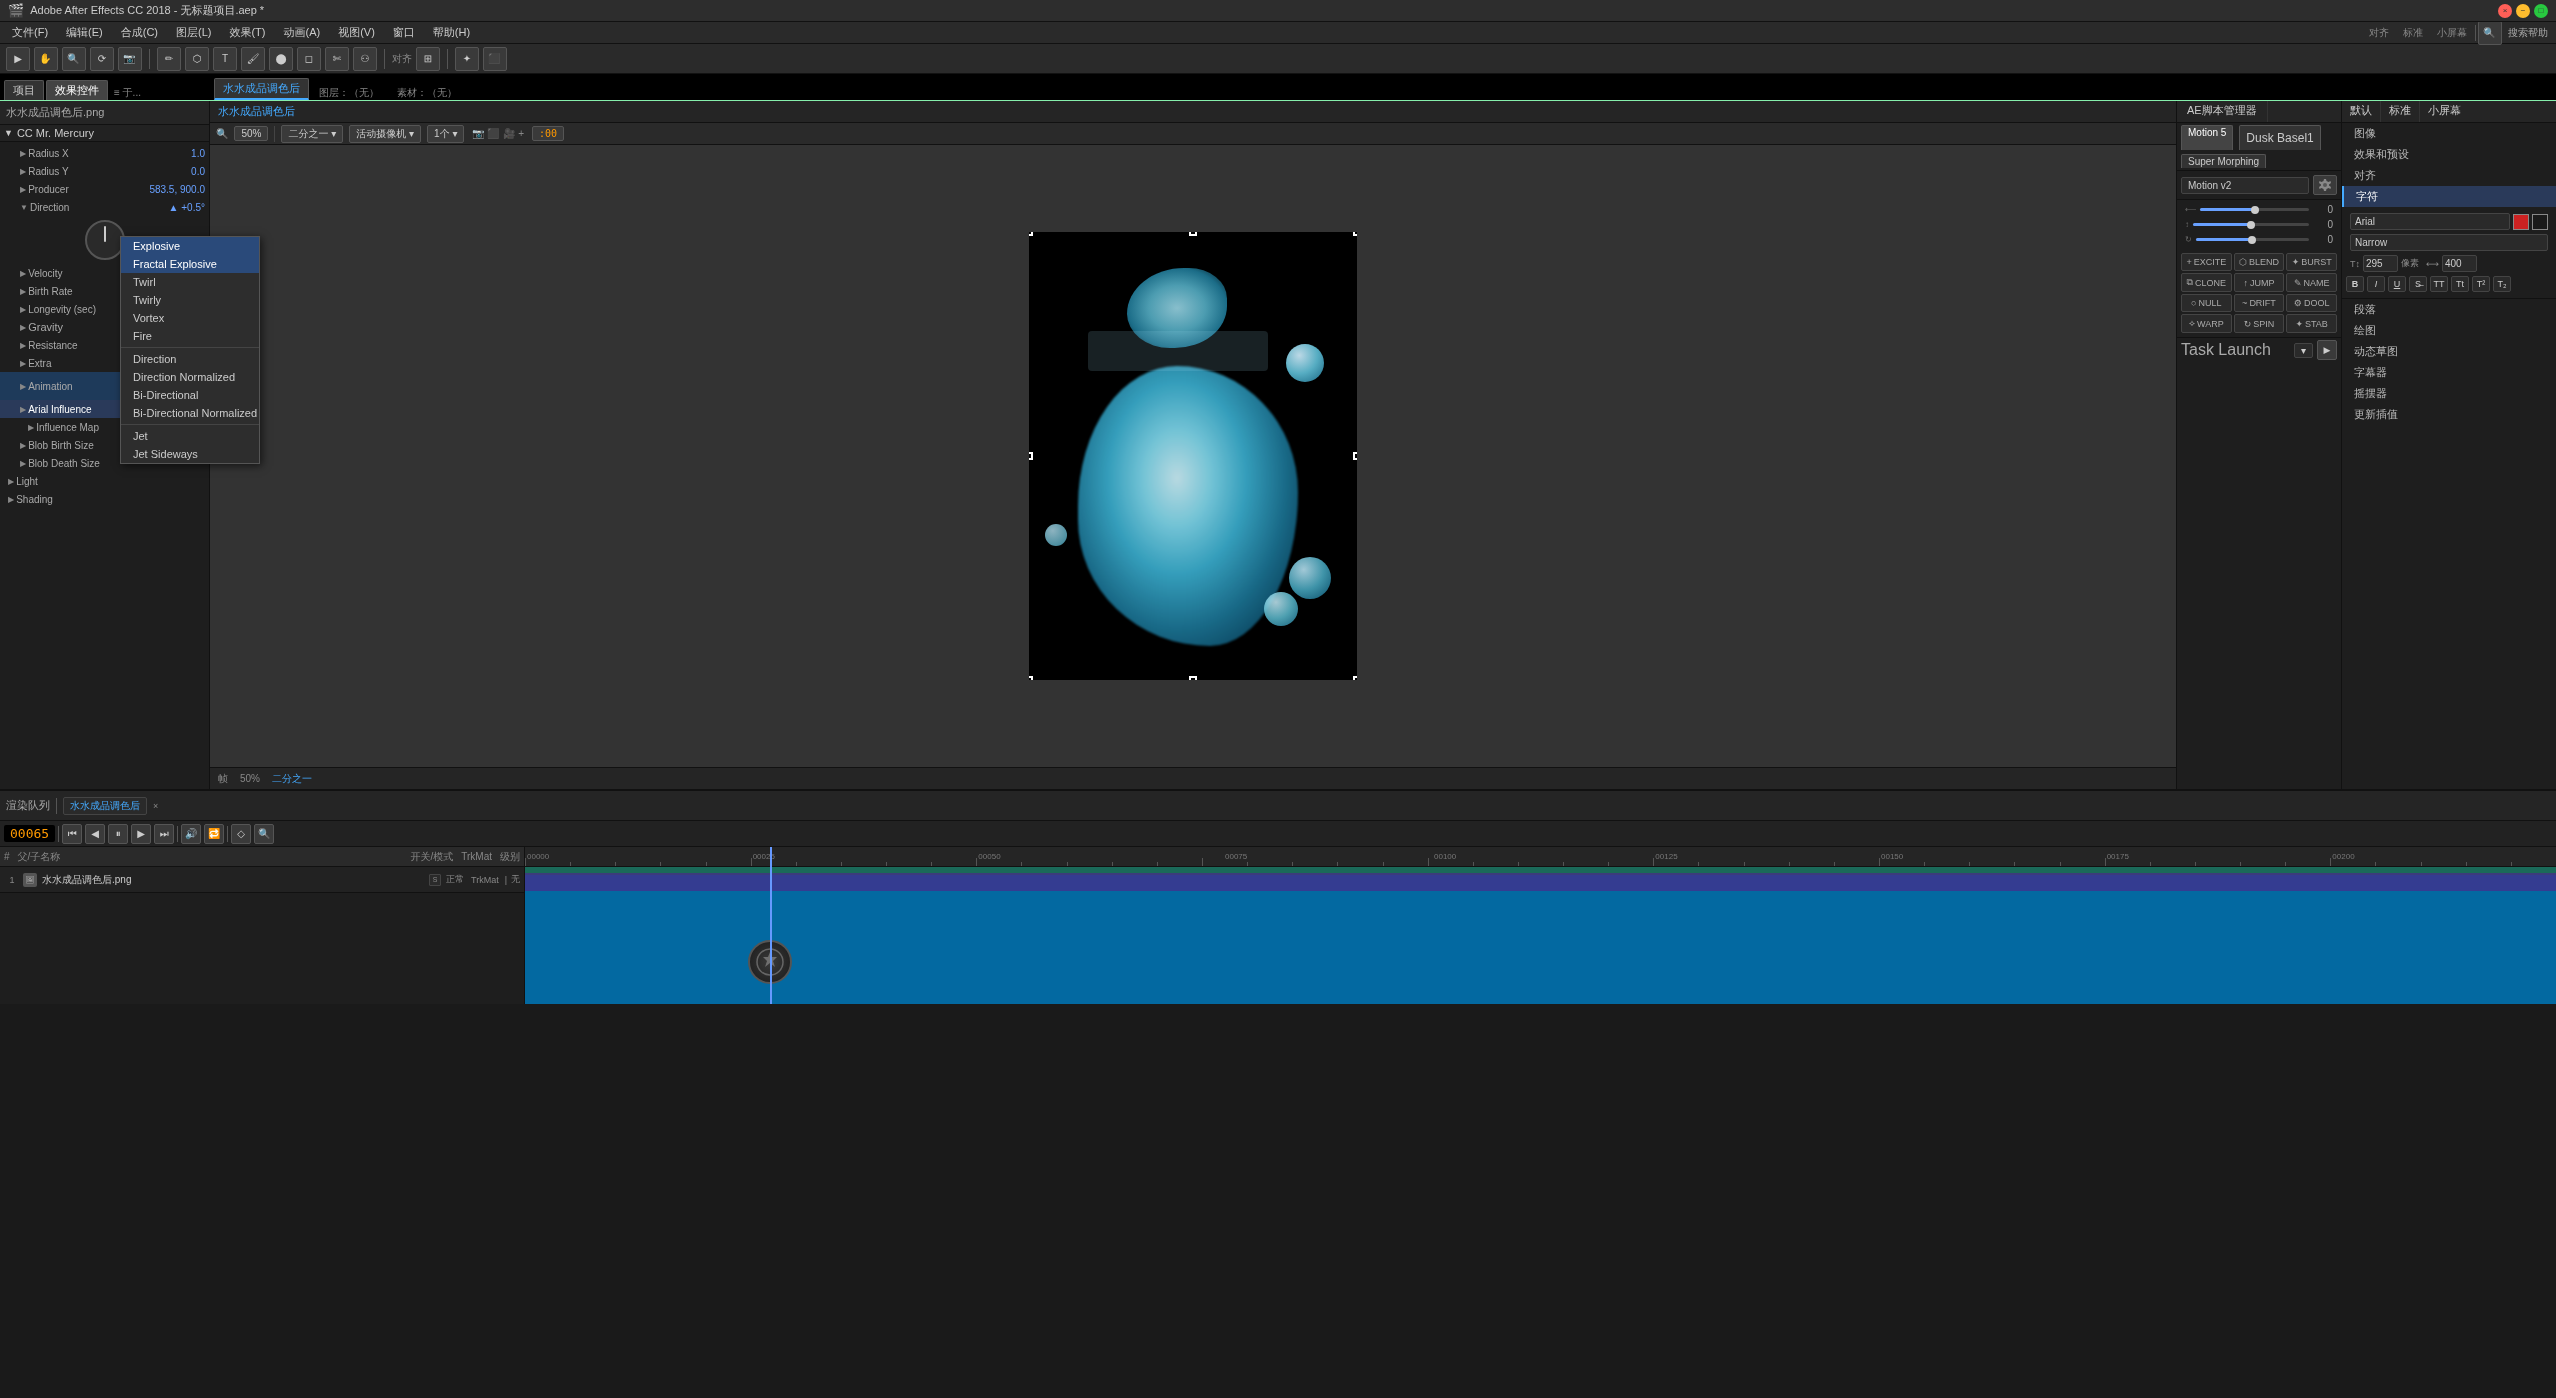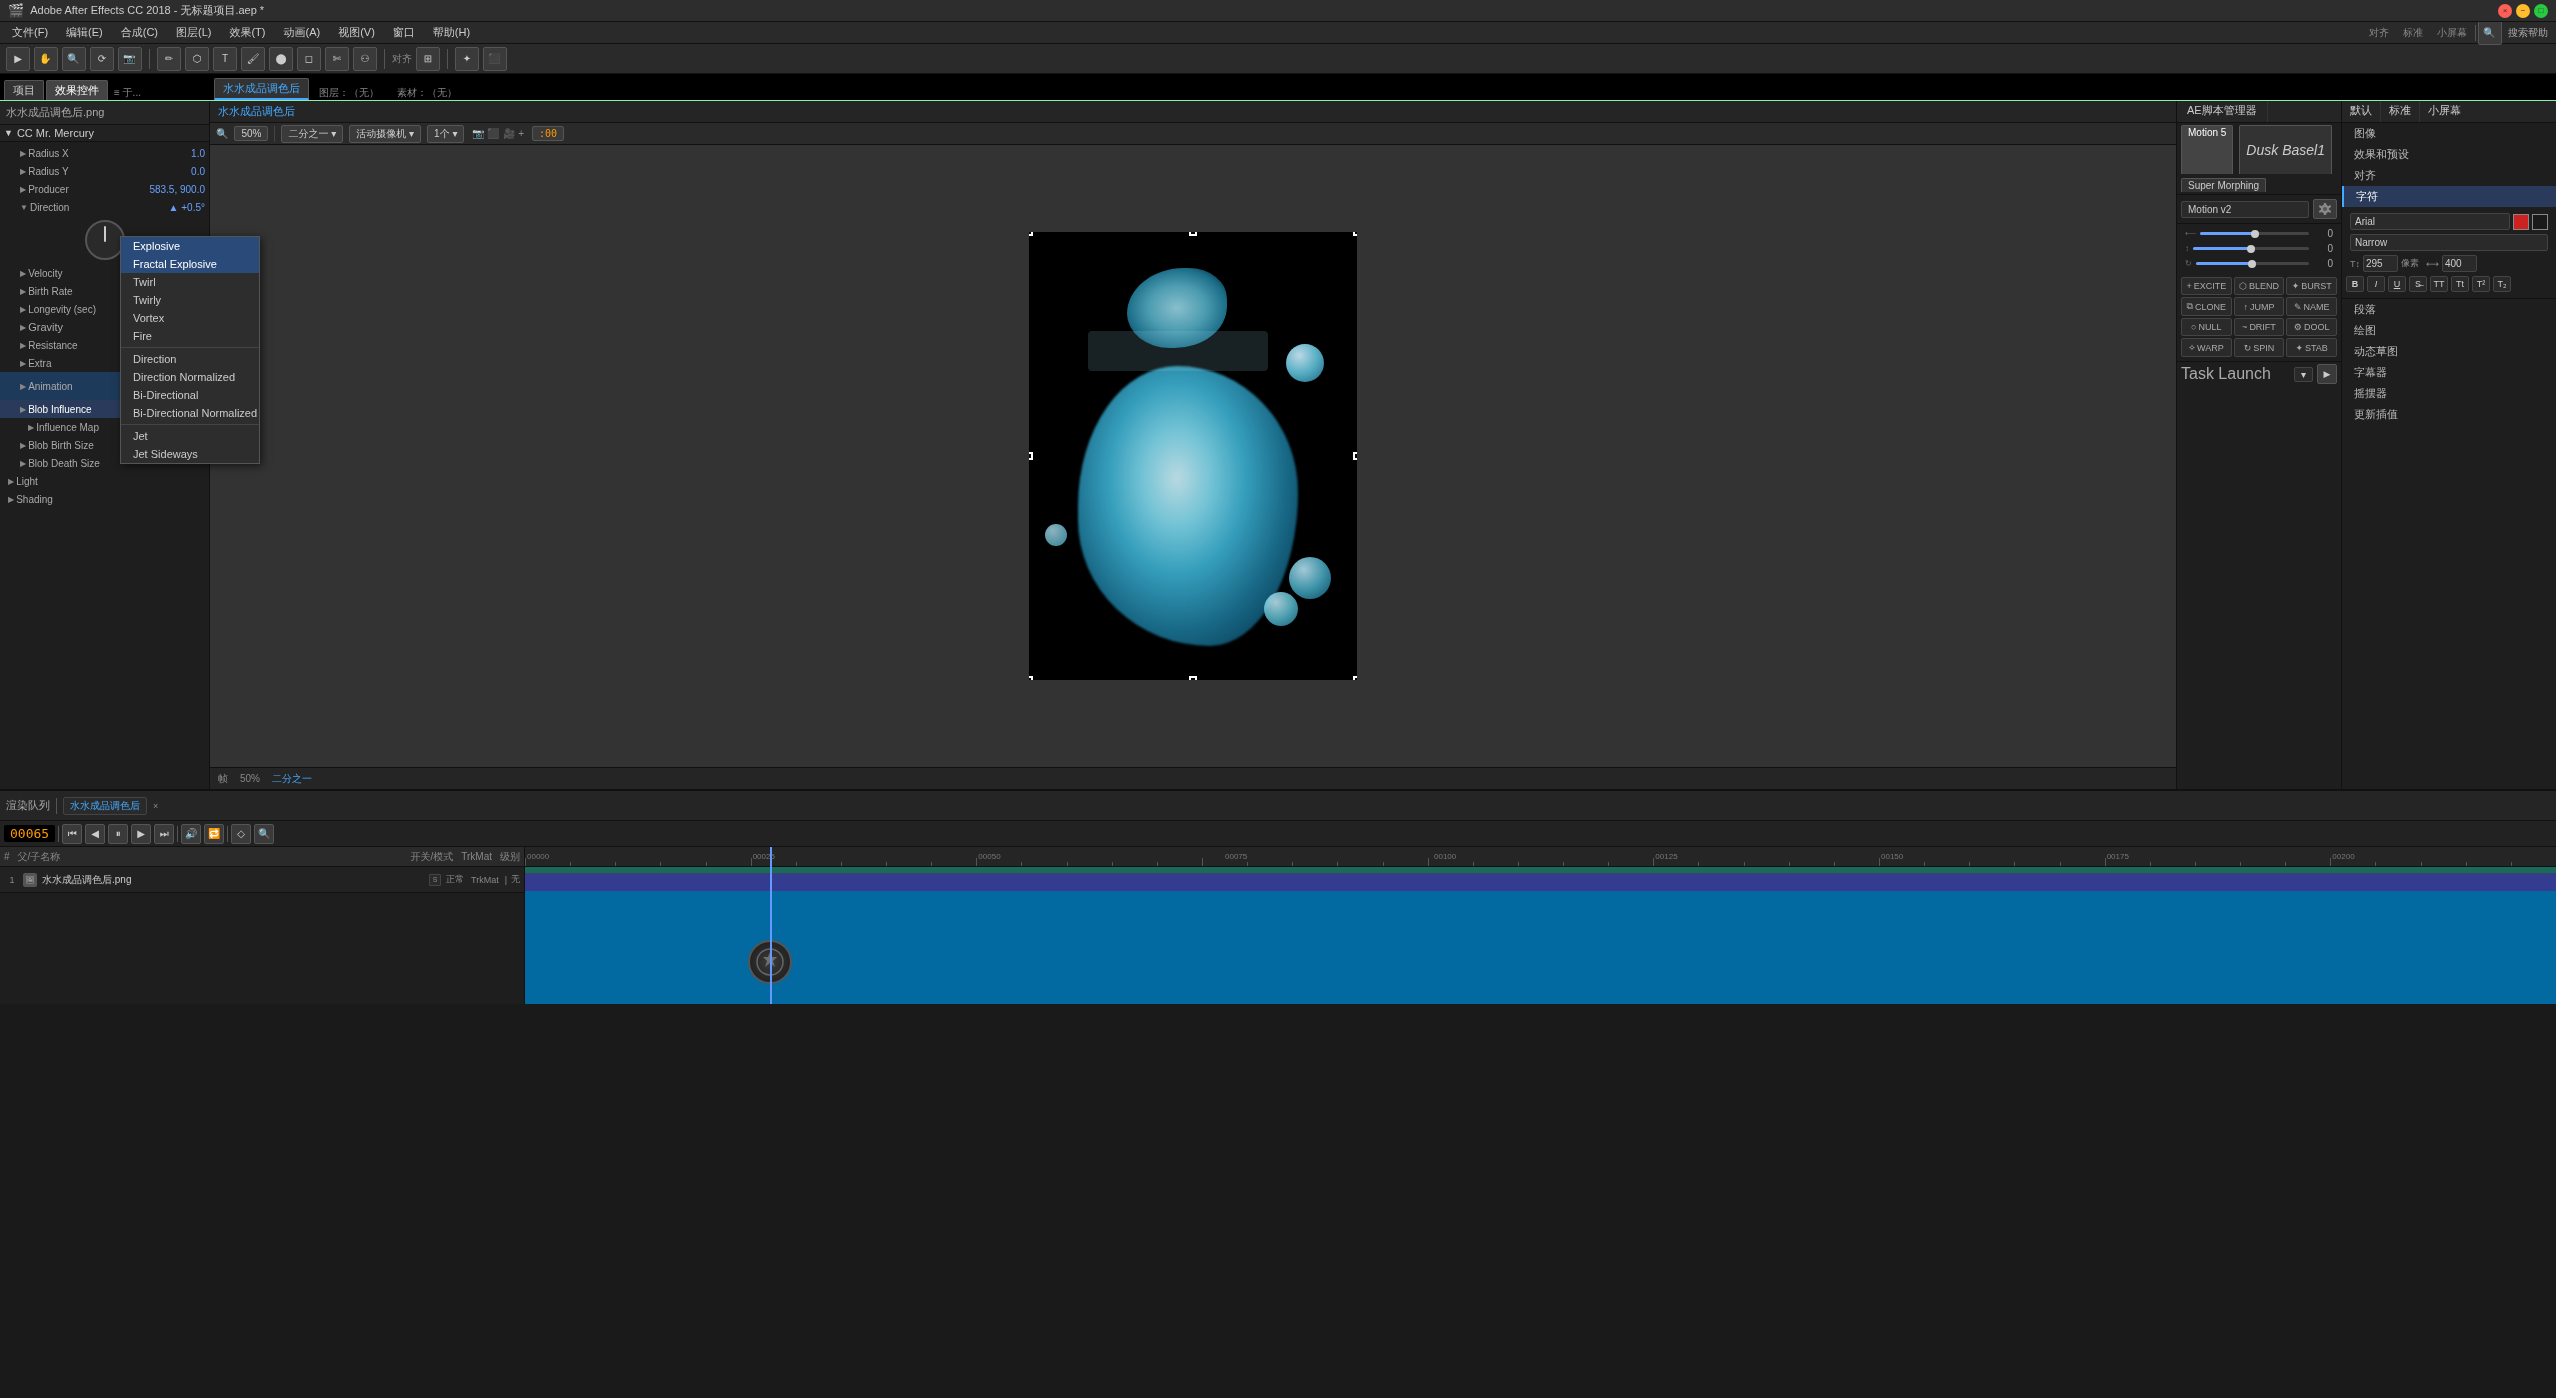--- a/index.html
+++ b/index.html
@@ -595,21 +595,21 @@
         <span class="label" style="font-size:10px;">Animation</span>
         <div class="dropdown-field" style="font-size:10px; width:85px; background:#1a1a2a; border-color:#3a6aaa;">
           <span>Fractal Explosive</span>
           <span style="font-size:8px;">▾</span>
         </div>
       </div>
 
       <div class="effect-row" style="background:#2a3a5a;">
         <span class="indent"></span>
           <span class="arrow">▶</span>
-        <span class="label" style="font-size:10px; color:#fff;">Blob Influence</span>
+        <span class="label" style="font-size:10px; color:#fff;">Arial Influence</span>
         <div class="dropdown-field" style="font-size:10px; width:55px; background:#1a1a2a; border-color:#3a6aaa;">
           <span>Explosive</span>
           <span style="font-size:8px;">▾</span>
         </div>
       </div>
       <div class="effect-row">
         <span style="width:20px;flex-shrink:0;"></span>
           <span class="arrow">▶</span>
         <span class="label" style="font-size:10px;">Influence Map</span>
       </div>
@@ -690,21 +690,21 @@
   </div>
 
   <div id="ae-manager">
 
     <div class="top-panels-row">
       <div class="top-panel-tab">AE脚本管理器</div>
     </div>
 
     <div style="display:flex; background:#1e1e1e; border-bottom:1px solid #111; padding:2px 4px; gap:4px; flex-wrap:wrap;">
       <div class="comp-tab active" style="font-size:10px; padding:1px 6px;">Motion 5</div>
-      <div class="comp-tab" style="font-size:14px; padding:16px 6px;font-style:italic;">Dusk Basel1</div>
+      <div class="comp-tab" style="font-size:12px; padding:5px 6px;">Dusk Basel1</div>
       <div class="comp-tab" style="font-size:10px; padding:1px 6px;">Super Morphing</div>
     </div>
 
     <div style="display:flex; align-items:center; padding:4px; gap:4px; border-bottom:1px solid #111;">
       <div style="background:#2a2a2a; border:1px solid #444; border-radius:2px; padding:2px 6px; font-size:10px; color:#ccc; flex:1;">
         <span>Motion v2</span>
       </div>
       <div style="width:24px; height:20px; background:#3a3a3a; border:1px solid #555; border-radius:2px; display:flex; align-items:center; justify-content:center;">
         <svg width="12" height="12" viewBox="0 0 12 12">
           <path d="M5 0 L7 0 L7.5 2 L9.5 3 L11.5 2 L12 4 L10 5.5 L10 6.5 L12 8 L11.5 10 L9.5 9 L7.5 10 L7 12 L5 12 L4.5 10 L2.5 9 L0.5 10 L0 8 L2 6.5 L2 5.5 L0 4 L0.5 2 L2.5 3 L4.5 2Z" fill="#888"></path>

